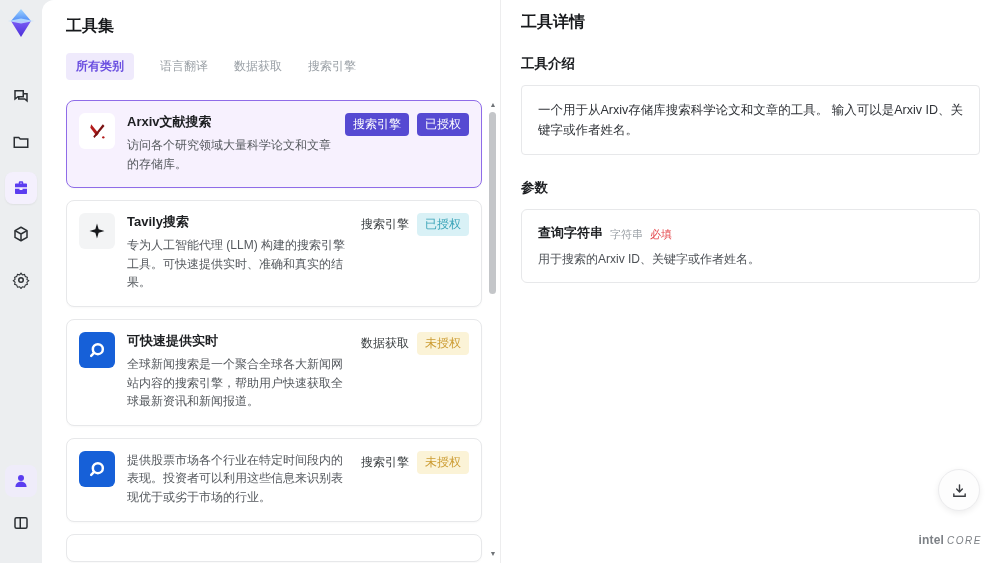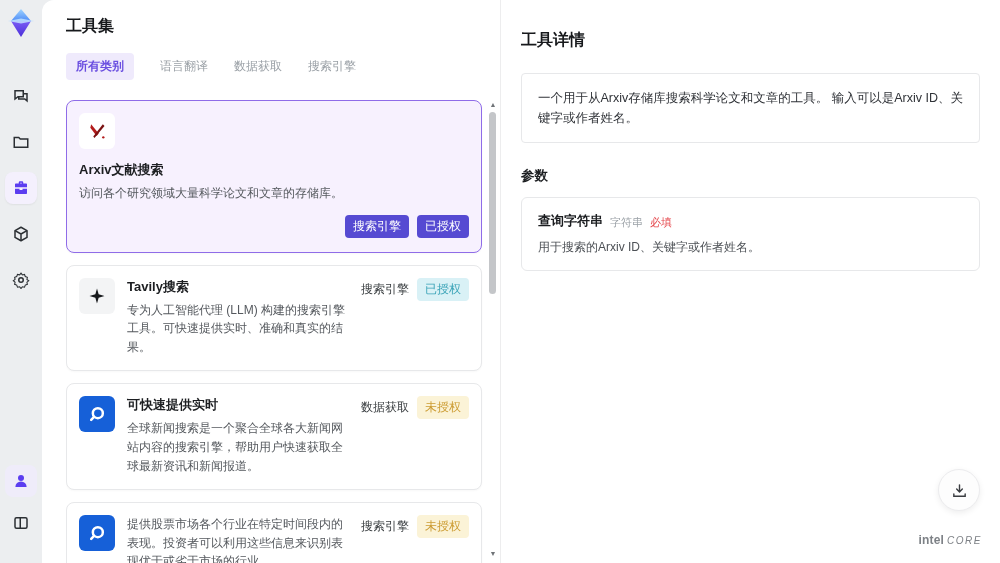--- a/index.html
+++ b/index.html
@@ -27,21 +27,21 @@
   .tabs { display:flex; align-items:center; gap:26px; margin-bottom:20px; }
   .tab { font-size:12px; color:#9aa0a6; cursor:pointer; padding:5px 0; white-space:nowrap; }
   .tab.active { color:#6a4ee0; background:#efeafc; padding:5px 10px; border-radius:4px; font-weight:bold; }
 
   .list-wrap { position:relative; flex:1; overflow:hidden; padding-right:18px; }
   .tool-list { display:flex; flex-direction:column; gap:12px; }
 
   .tool-card { display:flex; gap:12px; padding:12px 12px 14px; background:#fff;
     border:1px solid #e7e8ea; border-radius:8px; cursor:pointer;
     box-shadow:0 1px 2px rgba(0,0,0,.03); }
-  .tool-card.selected { background:#f7f1fe; border:1.5px solid #8f6ce8;flex-direction:column; }
+  .tool-card.selected { background:#f7f1fe; border:1.5px solid #8f6ce8; }
   .tool-icon { width:36px; height:36px; border-radius:6px; flex-shrink:0;
     display:grid; place-items:center; overflow:hidden; }
   .icon-white { background:#ffffff; }
   .icon-gray  { background:#f3f4f5; }
   .icon-blue  { background:#1660d8; }
   .tool-body { flex:1; min-width:0; }
   .tool-name { font-size:13px; font-weight:bold; color:#1c1e21; margin-bottom:5px; }
   .tool-desc { font-size:12px; color:#55595e; line-height:1.55; }
   .tool-right { display:flex; gap:8px; align-items:flex-start; margin-left:auto; flex-shrink:0; }
   .badge { font-size:12px; padding:3px 8px; border-radius:4px; white-space:nowrap; }
@@ -52,21 +52,21 @@
 
   
   .vscroll { position:absolute; top:0; right:2px; bottom:0; width:10px; }
   .vscroll .arrow { position:absolute; left:0; width:10px; height:10px; font-size:7px;
     color:#6f7377; text-align:center; line-height:10px; cursor:pointer; }
   .vscroll .up { top:0; } .vscroll .down { bottom:4px; }
   .vscroll .thumb { position:absolute; top:12px; left:1px; width:7px; height:182px;
     background:#c4c6c9; border-radius:4px; cursor:grab; }
 
   
-  .detail-panel { flex:1; border-left:1px solid #ededee; padding:30px 20px 0; position:relative; min-width:0; }
+  .detail-panel { flex:1; border-left:1px solid #ededee; padding:12px 20px 0; position:relative; min-width:0; }
   .detail-title { font-size:16px; font-weight:bold; color:#17191c; margin-bottom:22px; }
   .section-title { font-size:13.5px; font-weight:bold; color:#1c1e21; margin-bottom:12px; }
   .info-box { border:1px solid #e7e8ea; border-radius:4px; background:#fff;
     padding:14px 16px; font-size:12.5px; color:#2f3237; line-height:1.6; }
   .params-head { margin-top:24px; }
   .param-box { border:1px solid #e7e8ea; border-radius:6px; background:#fff; padding:14px 16px; }
   .param-line { display:flex; align-items:flex-end; gap:7px; margin-bottom:9px; }
   .param-name { font-size:13px; font-weight:bold; color:#1c1e21; }
   .param-type { font-size:11px; color:#9aa0a6; }
   .param-required { font-size:11px; color:#e5484d; }
@@ -234,20 +234,21 @@
           <div class="arrow up">▲</div>
           <div class="thumb"></div>
           <div class="arrow down">▼</div>
         </div>
       </div>
     </div>
 
     <div class="detail-panel">
       <div class="detail-title">工具详情</div>
 
+      <div class="section-title">工具介绍</div>
       <div class="info-box">一个用于从Arxiv存储库搜索科学论文和文章的工具。 输入可以是Arxiv ID、关键字或作者姓名。</div>
 
       <div class="section-title params-head">参数</div>
       <div class="param-box">
         <div class="param-line">
           <span class="param-name">查询字符串</span>
           <span class="param-type">字符串</span>
           <span class="param-required">必填</span>
         </div>
         <div class="param-desc">用于搜索的Arxiv ID、关键字或作者姓名。</div>

